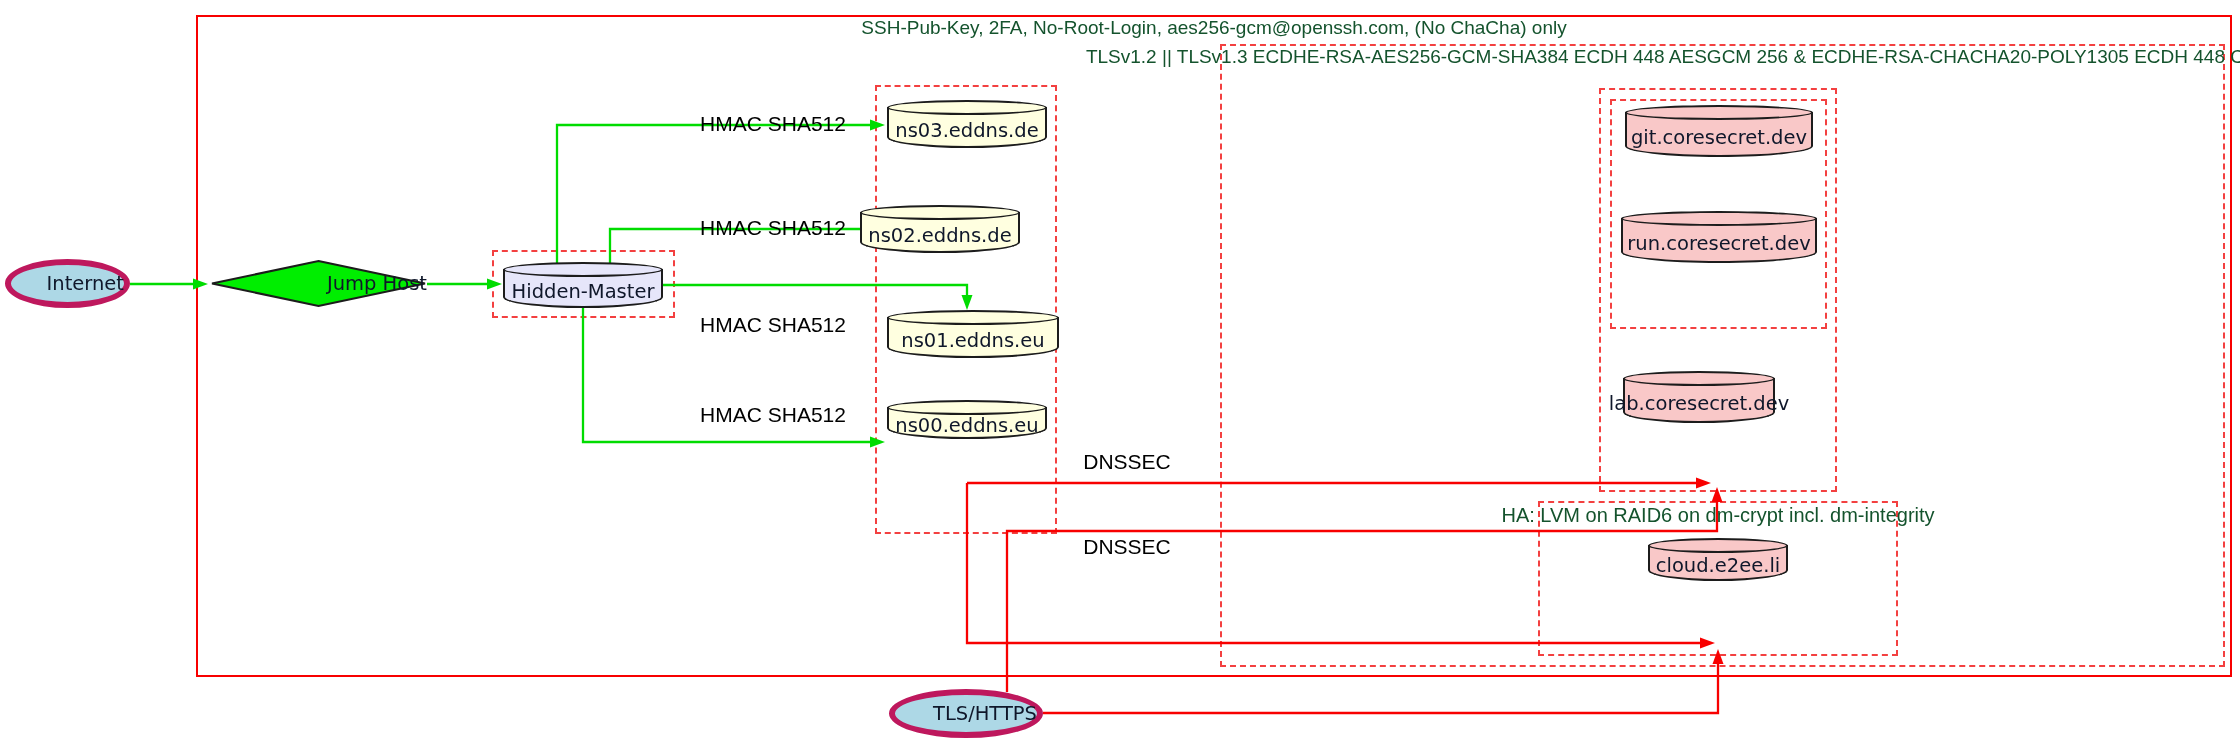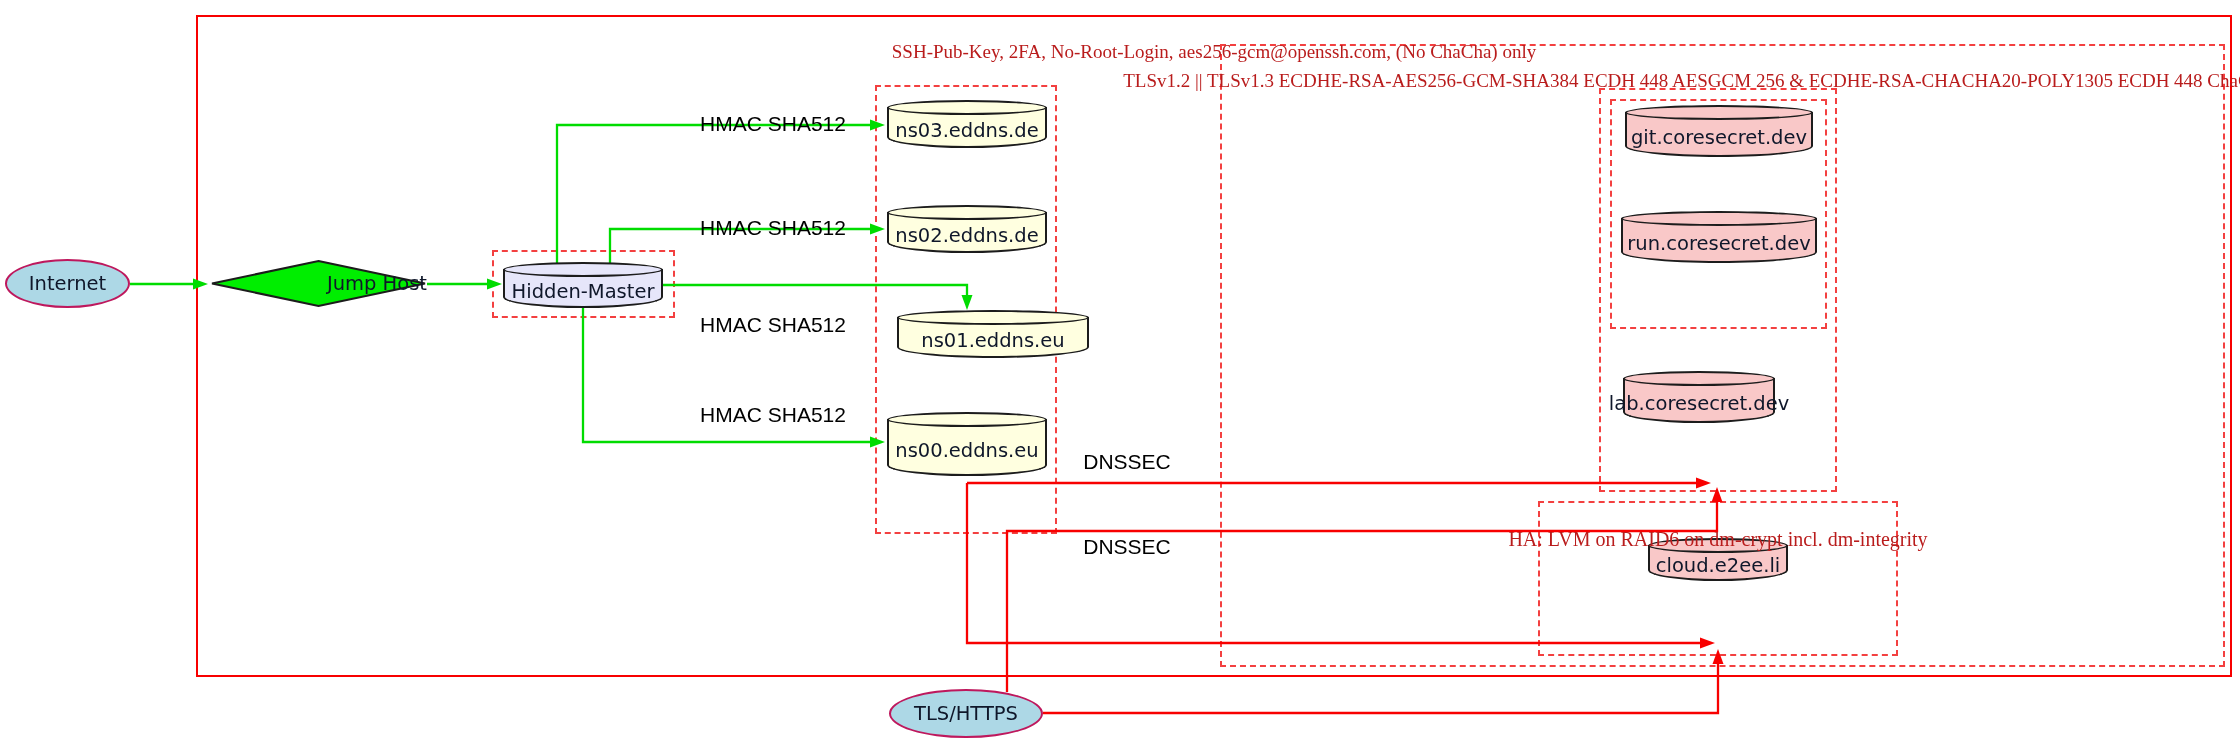--- a/index.html
+++ b/index.html
@@ -3,31 +3,31 @@
 <meta charset="utf-8">
 <style>
   html,body{margin:0;padding:0;background:#ffffff;width:2240px;height:744px;overflow:hidden;}
   #canvas{position:relative;width:2240px;height:744px;background:#fff;
           font-family:"DejaVu Sans",sans-serif;}
   
   .box{position:absolute;box-sizing:border-box;z-index:1;}
   .box.solid{border:2.2px solid #F80000;}
   .box.dashed{border:2px dashed #F34040;}
   
-  .clbl{position:absolute;transform:translateX(-50%);white-space:nowrap;color:#b91c1c;
-        font-family:Liberation Serif, serif;z-index:4;margin-top:24px;}
+  .clbl{position:absolute;transform:translateX(-50%);white-space:nowrap;color:#14532d;
+        font-family:Liberation Sans, sans-serif;z-index:4;}
   
   .elbl{position:absolute;transform:translate(-50%,-50%);white-space:nowrap;color:#000;
         font-family:Liberation Sans, sans-serif;font-size:21px;z-index:4;}
   
   #edges{position:absolute;left:0;top:0;z-index:2;pointer-events:none;}
   
   .node{position:absolute;z-index:3;box-sizing:border-box;}
-  .ell{border:2px solid #be185d;border-radius:50%;display:flex;align-items:center;
-       justify-content:center;background:var(--fill);}
+  .ell{border:6px solid #be185d;border-radius:50%;display:flex;align-items:center;
+       justify-content:flex-end;background:var(--fill);}
   .nlbl{font-family:"DejaVu Sans",sans-serif;font-size:19.5px;color:#0f172a;white-space:nowrap;}
   .cyl i{display:block;}
   .cyl-body{position:absolute;left:0;right:0;top:7px;bottom:0;background:var(--fill);
             border:2px solid #1c1c1c;border-top:none;box-sizing:border-box;
             border-radius:0 0 50% 50% / 0 0 11px 11px;}
   .cyl-top{position:absolute;left:0;right:0;top:0;height:15px;background:var(--fill);
            border:2px solid #1c1c1c;border-radius:50%;box-sizing:border-box;}
   .cyl .lblwrap{position:absolute;left:0;right:0;top:12px;bottom:0;display:flex;
                 align-items:center;justify-content:center;}
   .dia{display:block;}
@@ -113,37 +113,37 @@
   </div>
 
   <div class="node cyl" style="left:887px;top:100px;width:160px;height:48px;--fill:#FFFFE0;">
     <i class="cyl-body"></i>
     <i class="cyl-top"></i>
     <span class="lblwrap">
         <span class="nlbl">ns03.eddns.de</span>
       </span>
   </div>
 
-  <div class="node cyl" style="left:887px;top:205px;width:160px;height:48px;--fill:#FFFFE0;">
+  <div class="node cyl" style="left:860px;top:205px;width:160px;height:48px;--fill:#FFFFE0;">
     <i class="cyl-body"></i>
     <i class="cyl-top"></i>
     <span class="lblwrap">
         <span class="nlbl">ns02.eddns.de</span>
       </span>
   </div>
 
-  <div class="node cyl" style="left:887px;top:310px;width:192px;height:48px;margin-left:10px;--fill:#FFFFE0;">
+  <div class="node cyl" style="left:887px;top:310px;width:172px;height:48px;--fill:#FFFFE0;">
     <i class="cyl-body"></i>
     <i class="cyl-top"></i>
     <span class="lblwrap">
         <span class="nlbl">ns01.eddns.eu</span>
       </span>
   </div>
 
-  <div class="node cyl" style="left:887px;top:412px;width:160px;height:64px;--fill:#FFFFE0;">
+  <div class="node cyl" style="left:887px;top:400px;width:160px;height:39px;--fill:#FFFFE0;">
     <i class="cyl-body"></i>
     <i class="cyl-top"></i>
     <span class="lblwrap">
         <span class="nlbl">ns00.eddns.eu</span>
       </span>
   </div>
 
   <div class="node cyl" style="left:1625px;top:105px;width:188px;height:52px;--fill:#F9C8C8;">
     <i class="cyl-body"></i>
     <i class="cyl-top"></i>

